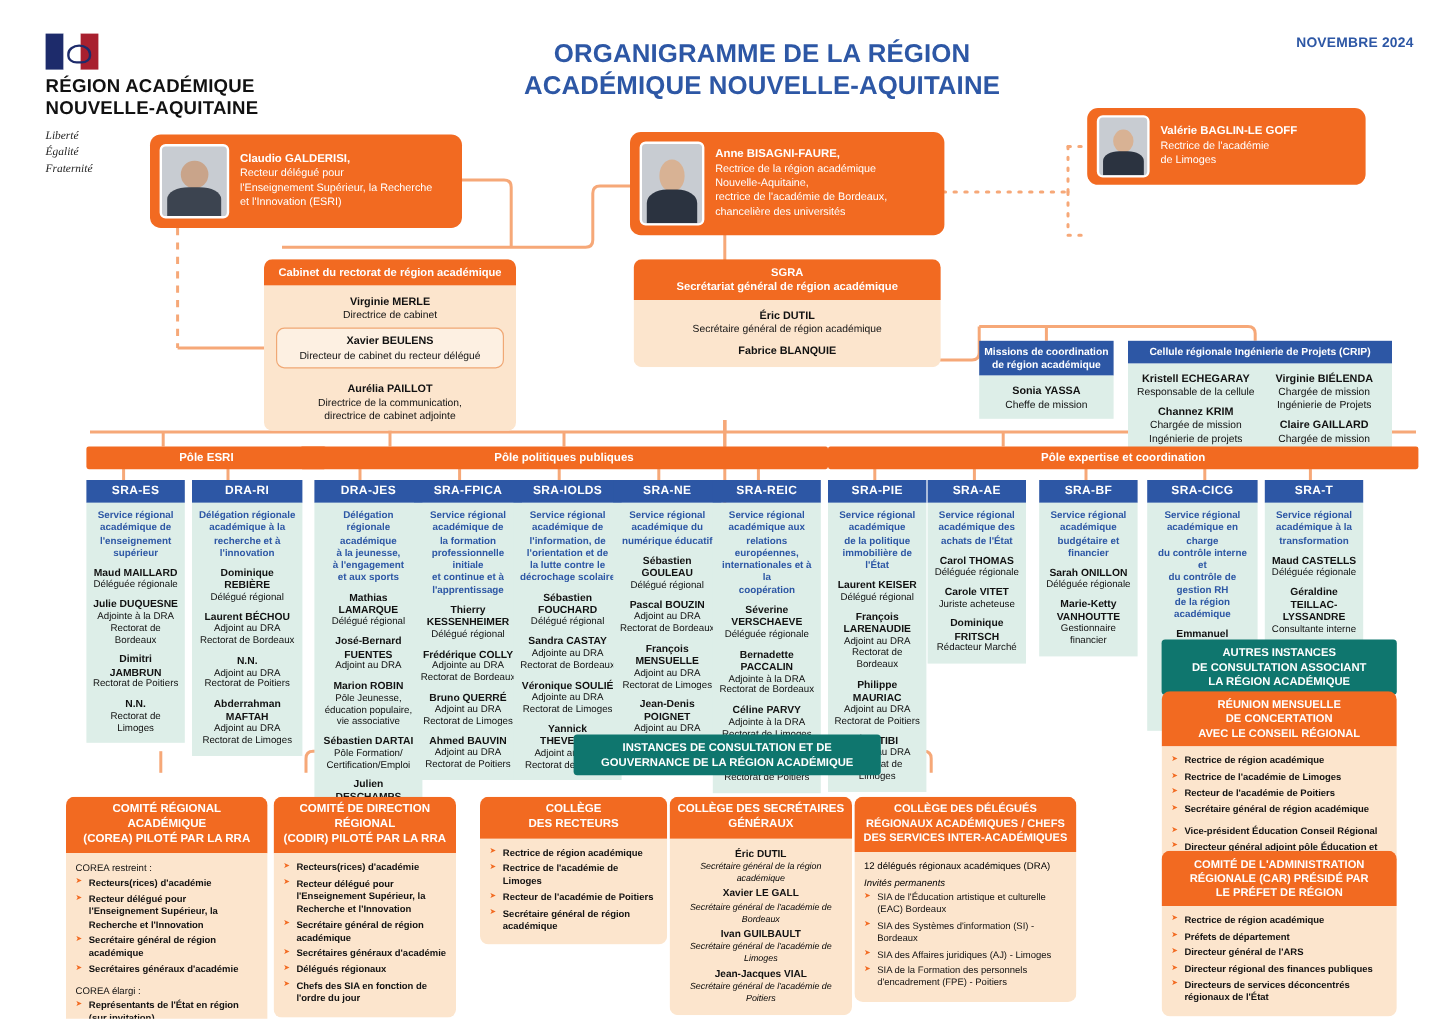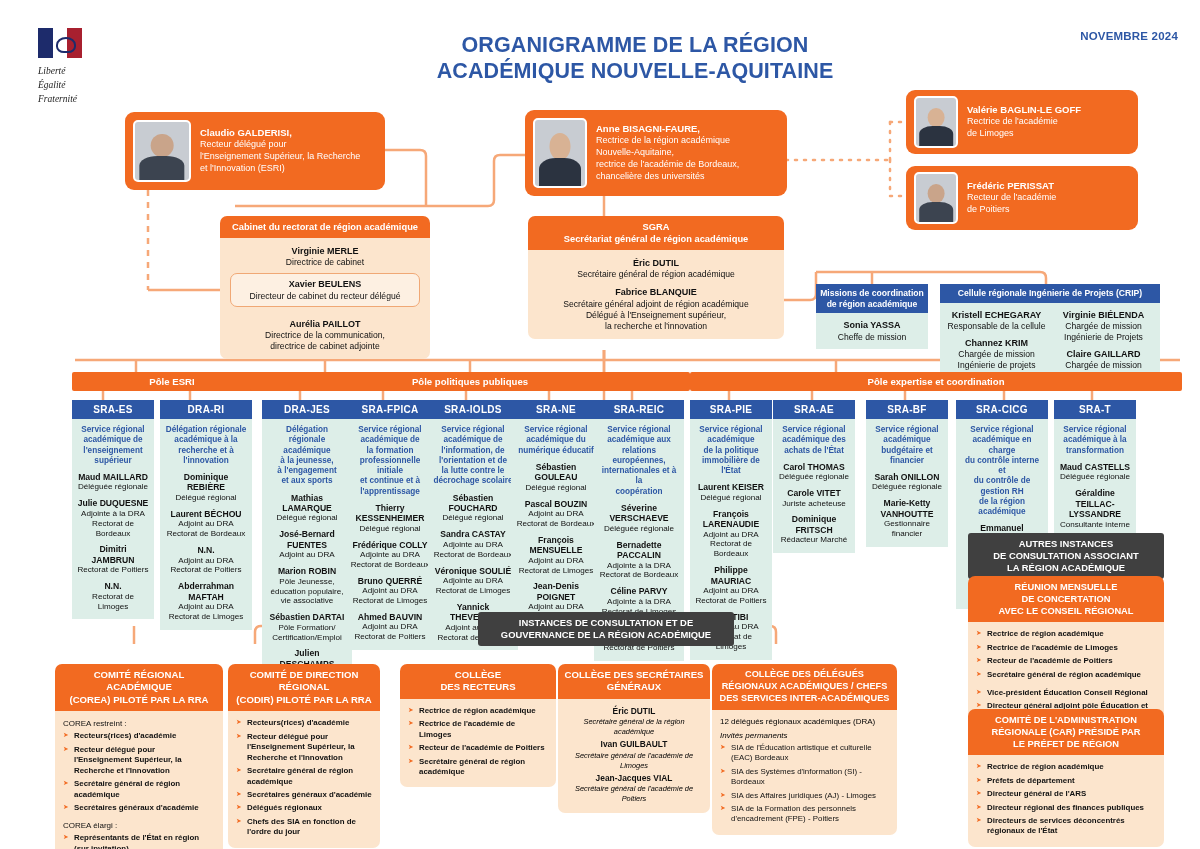--- a/index.html
+++ b/index.html
@@ -76,21 +76,21 @@
      text-align:center; padding:4px 4px; line-height:1.25;}
   .mbox-body { background:#ddeee8; padding:6px 5px; text-align:center; }
 
   
   .bul { font-size:7.9px; line-height:1.32; color:#111; padding-left:11px; position:relative;
          margin-bottom:3px; font-weight:bold;}
   .bul:before { content:"➤"; position:absolute; left:0; top:0px; color:#f26a21; font-size:6.6px; font-weight:normal;}
   .bul.light { font-weight:normal; }
   .sub-lab { font-size:8px; color:#111; margin:1px 0 3px; }
 
-  .inst-banner { position:absolute; background:#404040; color:#fff; font-weight:bold;
+  .inst-banner { position:absolute; background:#0f766e; color:#fff; font-weight:bold;
      text-align:center; font-size:9.4px; line-height:1.28; padding:5px 10px; border-radius:3px; z-index:3;}
 </style>
 </head>
 <body>
 
 <div class="page">
 
   <svg class="links">
     <g fill="none" stroke="#f6a878" stroke-width="2.5">
 
@@ -144,20 +144,24 @@
       <path d="M134,626 L134,644"></path>
     </g>
   </svg>
 
   <div class="logo">
     <div class="flag">
       <div class="b"></div>
         <div class="w"></div>
         <div class="r"></div>
     </div>
+    <div class="logo-title">
+      <div>RÉGION ACADÉMIQUE</div>
+      <div>NOUVELLE-AQUITAINE</div>
+    </div>
     <div class="devise">
       <div>Liberté</div>
       <div>Égalité</div>
       <div>Fraternité</div>
     </div>
   </div>
 
   <div class="main-title">
     <div>ORGANIGRAMME DE LA RÉGION</div>
     <div>ACADÉMIQUE NOUVELLE-AQUITAINE</div>
@@ -196,31 +200,20 @@
       <div class="head"></div>
         <div class="body"></div>
     </div>
     <div class="pc-text">
       <div class="pc-name">Valérie BAGLIN-LE GOFF</div>
       <div class="pc-role" style="white-space:pre-line">Rectrice de l'académie
 de Limoges</div>
     </div>
   </div>
 
-  <div class="person-card" style="left:906px; top:166px; width:232px; height:64px;">
-    <div class="photo" style="width:44px;height:52px;">
-      <div class="head"></div>
-        <div class="body"></div>
-    </div>
-    <div class="pc-text">
-      <div class="pc-name">Frédéric PERISSAT</div>
-      <div class="pc-role" style="white-space:pre-line">Recteur de l'académie
-de Poitiers</div>
-    </div>
-  </div>
 
   <div class="orange-box" style="left:220px; top:216px; width:210px;">
     <div class="ob-head">Cabinet du rectorat de région académique</div>
     <div class="ob-body center" id="cabinet-body">
         <div>
           <div class="nm" style="white-space: pre-line;">Virginie MERLE</div>
           <div class="rl" style="white-space: pre-line; text-align: center;">Directrice de cabinet</div>
         </div>
         <div class="highlight-box">
           <div>
@@ -243,23 +236,20 @@
       <div>Secrétariat général de région académique</div>
     </div>
     <div class="ob-body center" id="sgra-body">
         <div>
           <div class="nm" style="white-space: pre-line;">Éric DUTIL</div>
           <div class="rl" style="white-space: pre-line;">Secrétaire général de région académique</div>
         </div>
         <div style="height: 6px;"></div>
         <div>
           <div class="nm" style="white-space: pre-line;">Fabrice BLANQUIE</div>
-          <div class="rl" style="white-space: pre-line;">Secrétaire général adjoint de région académique
-Délégué à l'Enseignement supérieur,
-la recherche et l'innovation</div>
         </div>
       </div>
   </div>
 
   <div class="mbox" style="left:816px; top:284px; width:112px;">
     <div class="mbox-head" style="white-space:pre-line">Missions de coordination
 de région académique</div>
     <div class="mbox-body" id="missions-body">
         <div>
           <div class="nm" style="white-space: pre-line;">Sonia YASSA</div>
@@ -691,20 +681,24 @@
 
   <div class="orange-box" style="left:558px; top:664px; width:152px;">
     <div class="ob-head" style="white-space:pre-line; font-size:9.6px;">COLLÈGE DES SECRÉTAIRES
 GÉNÉRAUX</div>
     <div class="ob-body center" id="collegesg-body">
         <div>
           <div class="nm" style="font-size: 8.4px;">Éric DUTIL</div>
           <div style="font-size: 7.4px; font-style: italic; line-height: 1.35; margin-bottom: 2px;">Secrétaire général de la région académique</div>
         </div>
         <div>
+          <div class="nm" style="font-size: 8.4px;">Xavier LE GALL</div>
+          <div style="font-size: 7.4px; font-style: italic; line-height: 1.35; margin-bottom: 2px;">Secrétaire général de l'académie de Bordeaux</div>
+        </div>
+        <div>
           <div class="nm" style="font-size: 8.4px;">Ivan GUILBAULT</div>
           <div style="font-size: 7.4px; font-style: italic; line-height: 1.35; margin-bottom: 2px;">Secrétaire général de l'académie de Limoges</div>
         </div>
         <div>
           <div class="nm" style="font-size: 8.4px;">Jean-Jacques VIAL</div>
           <div style="font-size: 7.4px; font-style: italic; line-height: 1.35; margin-bottom: 2px;">Secrétaire général de l'académie de Poitiers</div>
         </div>
       </div>
   </div>
 

